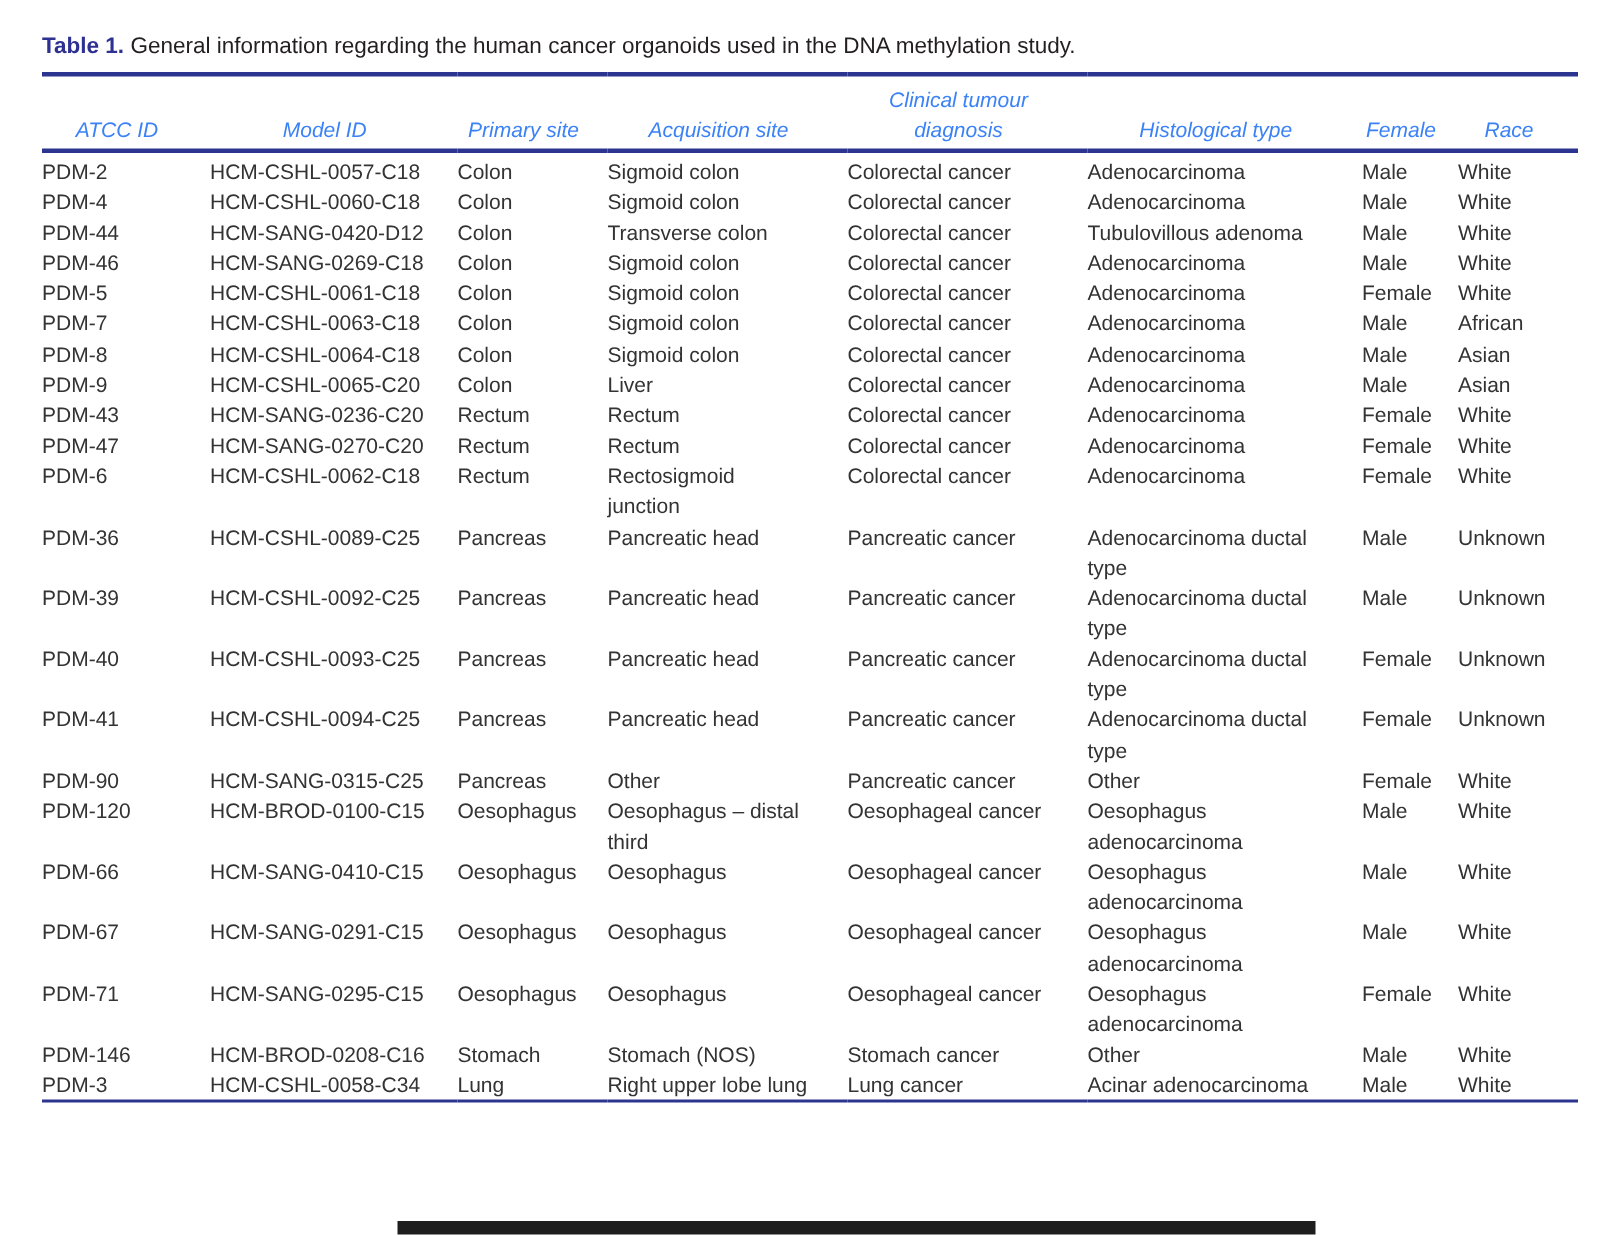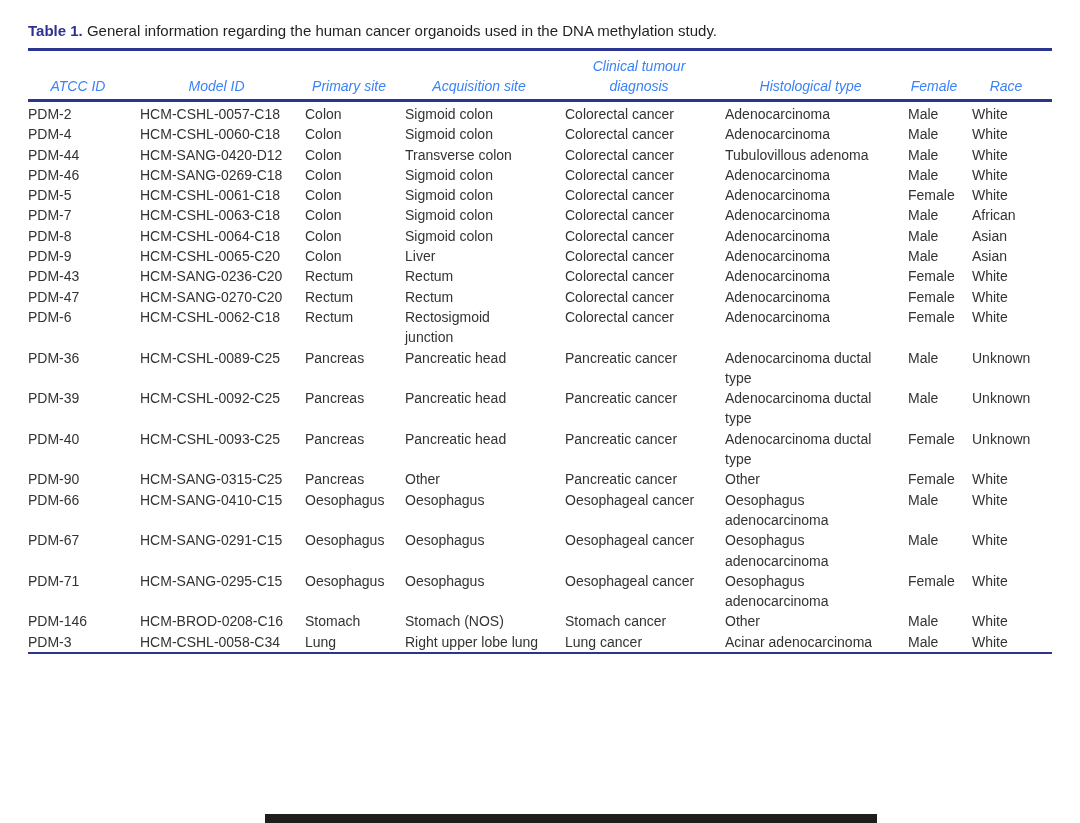--- a/index.html
+++ b/index.html
@@ -251,27 +251,50 @@
           <td>HCM-CSHL-0093-C25</td>
           <td>Pancreas</td>
           <td>Pancreatic head</td>
           <td>Pancreatic cancer</td>
           <td>Adenocarcinoma ductal
 type</td>
           <td>Female</td>
           <td>Unknown</td>
         </tr>
         <tr>
+          <td>PDM-41</td>
+          <td>HCM-CSHL-0094-C25</td>
+          <td>Pancreas</td>
+          <td>Pancreatic head</td>
+          <td>Pancreatic cancer</td>
+          <td>Adenocarcinoma ductal
+type</td>
+          <td>Female</td>
+          <td>Unknown</td>
+        </tr>
+        <tr>
           <td>PDM-90</td>
           <td>HCM-SANG-0315-C25</td>
           <td>Pancreas</td>
           <td>Other</td>
           <td>Pancreatic cancer</td>
           <td>Other</td>
           <td>Female</td>
+          <td>White</td>
+        </tr>
+        <tr>
+          <td>PDM-120</td>
+          <td>HCM-BROD-0100-C15</td>
+          <td>Oesophagus</td>
+          <td>Oesophagus – distal
+third</td>
+          <td>Oesophageal cancer</td>
+          <td>Oesophagus
+adenocarcinoma</td>
+          <td>Male</td>
           <td>White</td>
         </tr>
         <tr>
           <td>PDM-66</td>
           <td>HCM-SANG-0410-C15</td>
           <td>Oesophagus</td>
           <td>Oesophagus</td>
           <td>Oesophageal cancer</td>
           <td>Oesophagus
 adenocarcinoma</td>

